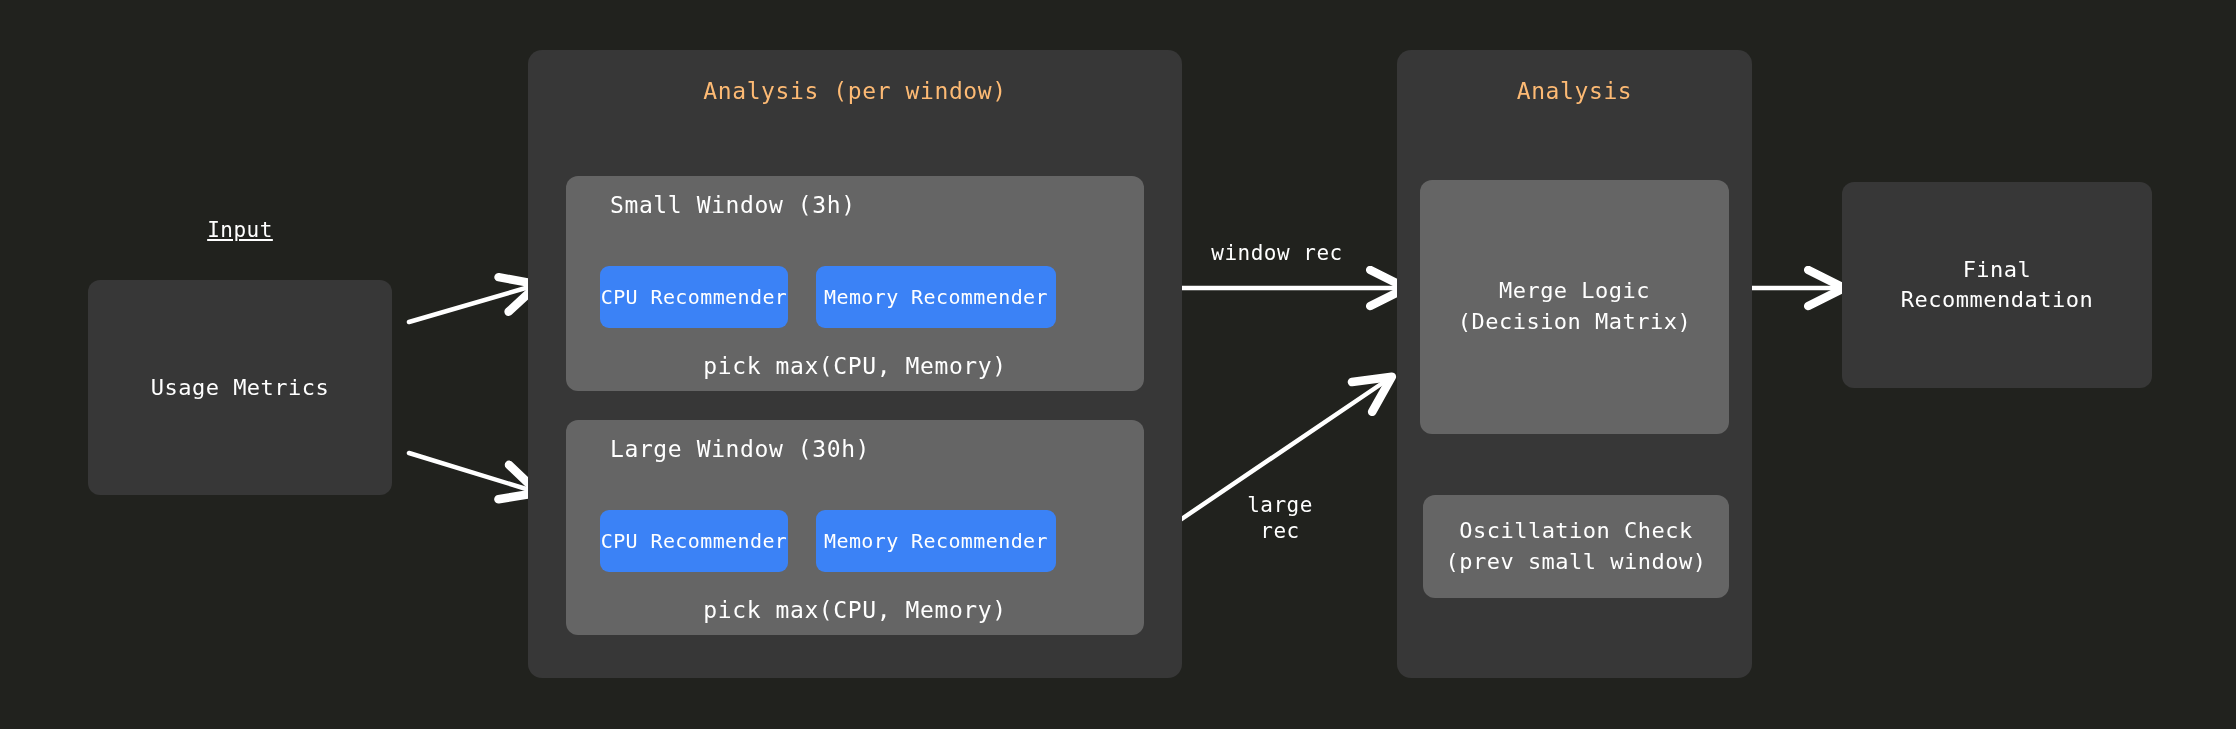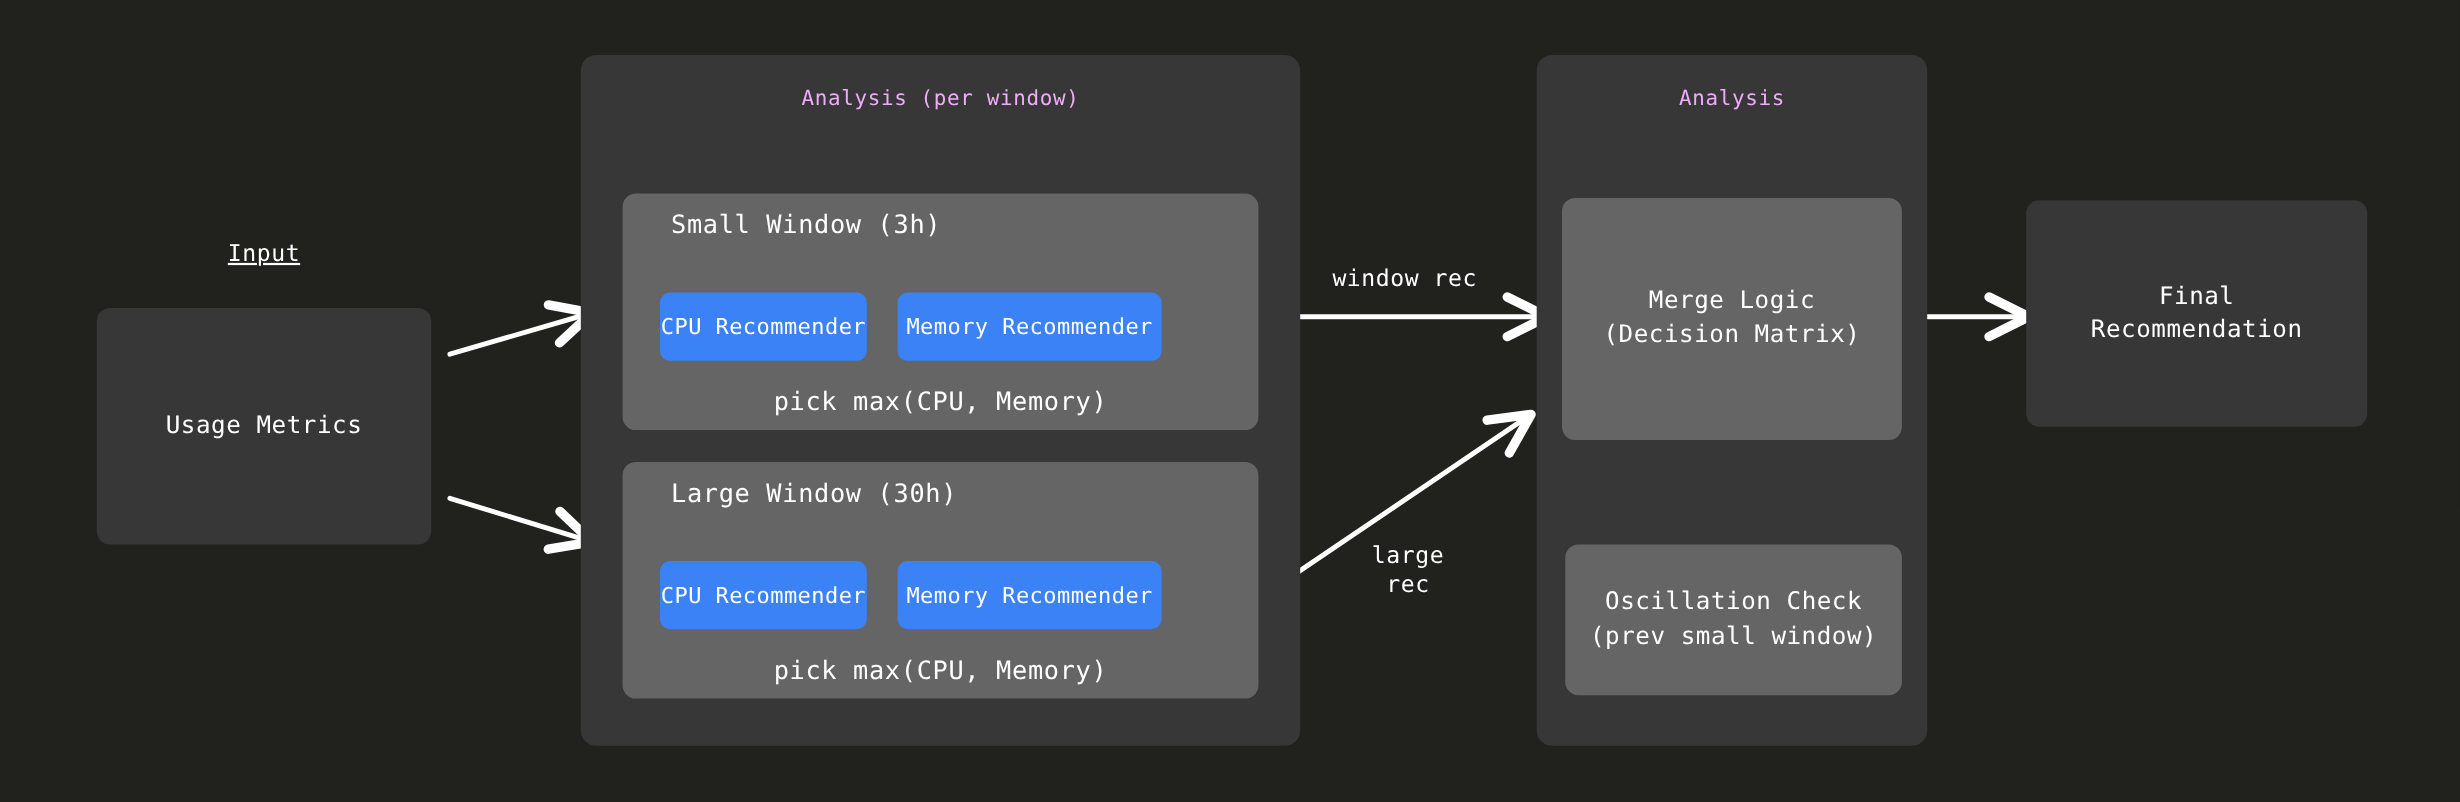--- a/index.html
+++ b/index.html
@@ -31,22 +31,22 @@
   .cluster {
     background: #373737;
     border-radius: 14px;
   }
   .cluster-title {
     position: absolute;
     top: 28px;
     left: 0;
     right: 0;
     text-align: center;
-    color: #f0abfc;
-    font-size: 19px;
+    color: #fdba74;
+    font-size: 23px;
     letter-spacing: 0.6px;
     white-space: pre;
   }
 
   
   .window-group {
     background: #656565;
     border-radius: 12px;
   }
   .window-title {
@@ -181,23 +181,23 @@
 
   <div class="abs edge-label" style="left:1152px; top:240px; width:250px;">window rec</div>
 
   <div class="abs edge-label" style="left:1190px; top:492px; width:180px;">large
 rec</div>
 
   <div class="abs cluster" style="left:1397px; top:50px; width:355px; height:628px;">
 
     <div class="cluster-title">Analysis</div>
 
-    <div class="abs node-light" style="left:23px; top:130px; width:309px; height:220px;">Merge Logic
+    <div class="abs node-light" style="left:23px; top:130px; width:309px; height:254px;">Merge Logic
 (Decision Matrix)</div>
 
-    <div class="abs node-light" style="left:26px; top:445px; width:306px; height:137px;">Oscillation Check
+    <div class="abs node-light" style="left:26px; top:445px; width:306px; height:103px;">Oscillation Check
 (prev small window)</div>
   </div>
 
   <div class="abs node-dark" style="left:1842px; top:182px; width:310px; height:206px;">Final
 Recommendation</div>
 
 </div>
 
 </body></html>

